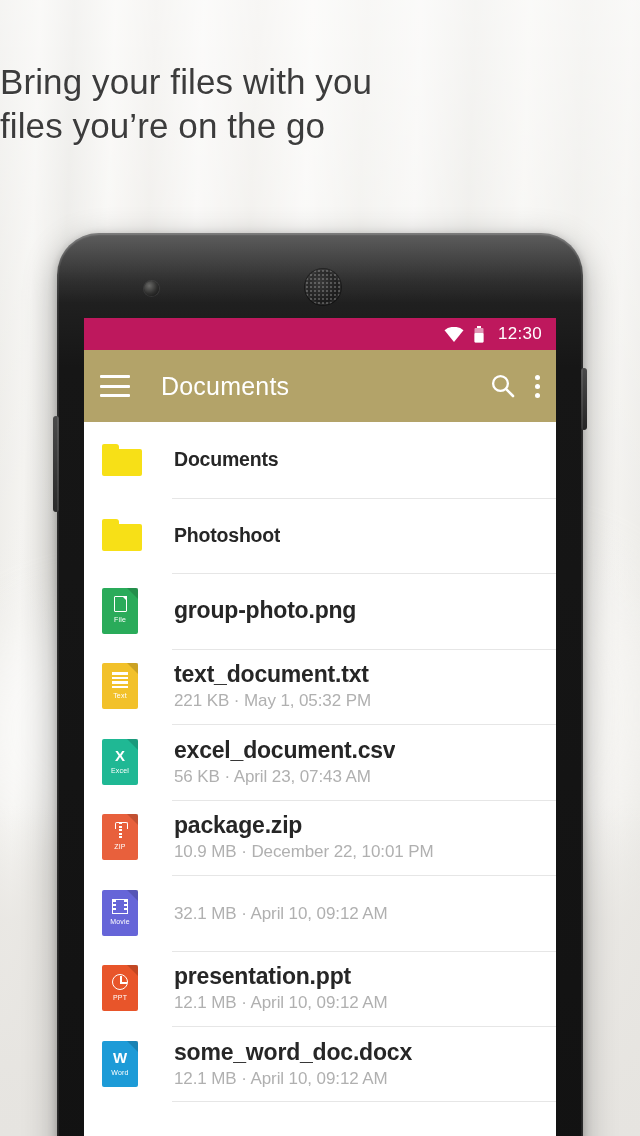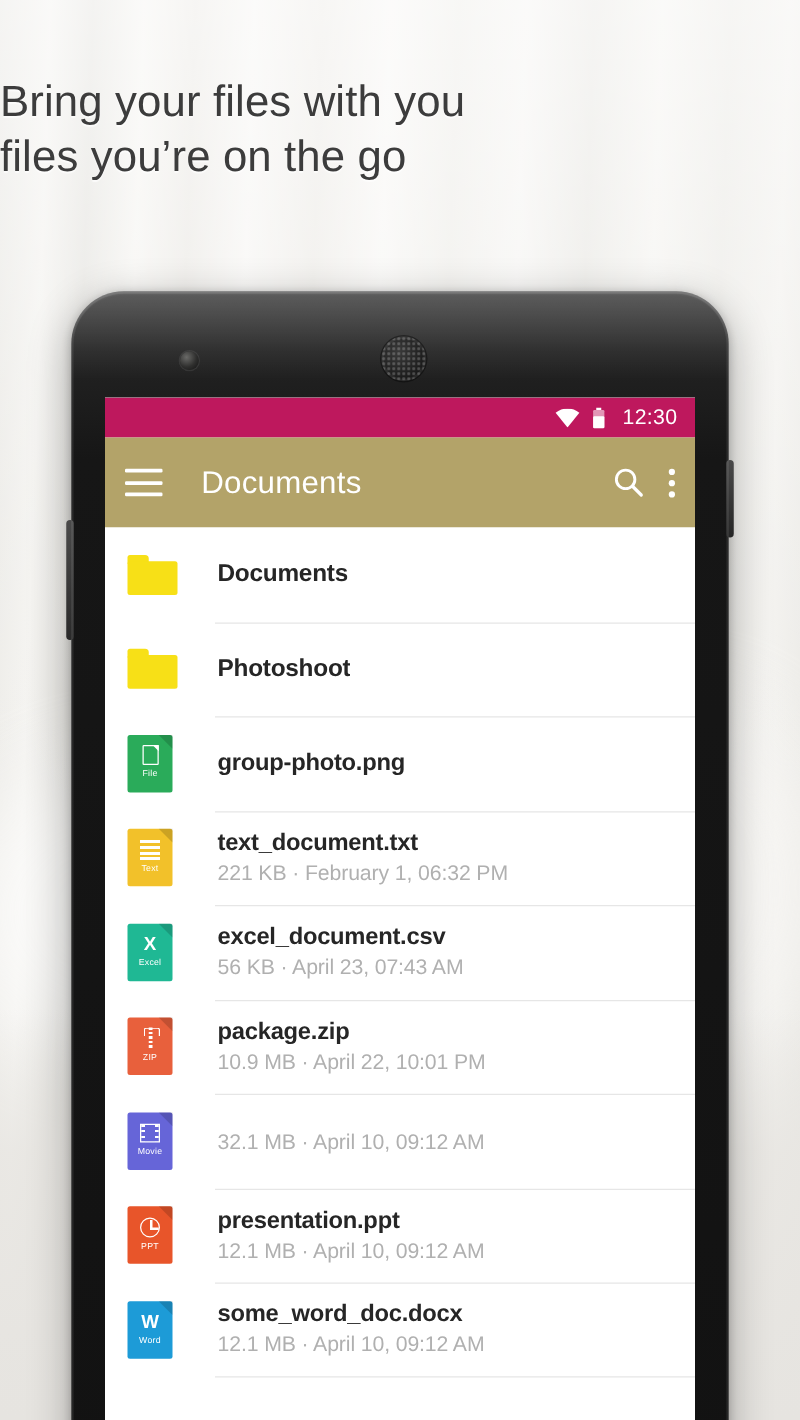--- a/index.html
+++ b/index.html
@@ -164,21 +164,21 @@
     content:""; position:absolute; left:88px; right:0; bottom:0;
     height:1px; background:#e6e6e6;
   }
   .icon-cell {
     width:72px; min-width:72px;
     display:flex; align-items:center; justify-content:flex-start;
     padding-left:2px;
   }
   .meta { padding-left:2px; overflow:hidden; }
   .fname {
-    font-size:19px; font-weight:bold; color:#262626;
+    font-size:23px; font-weight:bold; color:#262626;
     letter-spacing:-.2px; white-space:nowrap;
   }
   .fsub {
     font-size:17px; color:#b0b0b0; margin-top:3px;
     letter-spacing:-.1px; white-space:nowrap;
   }
   .row.folder .fname { font-size:19.5px; }
 
   
   .folder-icon { width:40px; height:32px; position:relative; }
@@ -357,21 +357,21 @@
         <div class="row">
           <div class="icon-cell">
             <div class="file-icon" style="background: rgb(242, 193, 42);">
               <div class="fold"></div>
               <div class="glyph-lines"></div>
               <div class="tag">Text</div>
             </div>
           </div>
           <div class="meta">
             <div class="fname">text_document.txt</div>
-            <div class="fsub">221 KB · February 1, 06:32 PM</div>
+            <div class="fsub">221 KB · May 1, 05:32 PM</div>
           </div>
         </div>
         <div class="row">
           <div class="icon-cell">
             <div class="file-icon" style="background: rgb(31, 184, 148);">
               <div class="fold"></div>
               <div class="glyph">X</div>
               <div class="tag">Excel</div>
             </div>
           </div>
@@ -383,21 +383,21 @@
         <div class="row">
           <div class="icon-cell">
             <div class="file-icon" style="background: rgb(232, 96, 60);">
               <div class="fold"></div>
               <div class="glyph-zip"></div>
               <div class="tag">ZIP</div>
             </div>
           </div>
           <div class="meta">
             <div class="fname">package.zip</div>
-            <div class="fsub">10.9 MB · April 22, 10:01 PM</div>
+            <div class="fsub">10.9 MB · December 22, 10:01 PM</div>
           </div>
         </div>
         <div class="row">
           <div class="icon-cell">
             <div class="file-icon" style="background: rgb(102, 101, 216);">
               <div class="fold"></div>
               <div class="glyph-film"></div>
               <div class="tag">Movie</div>
             </div>
           </div>

